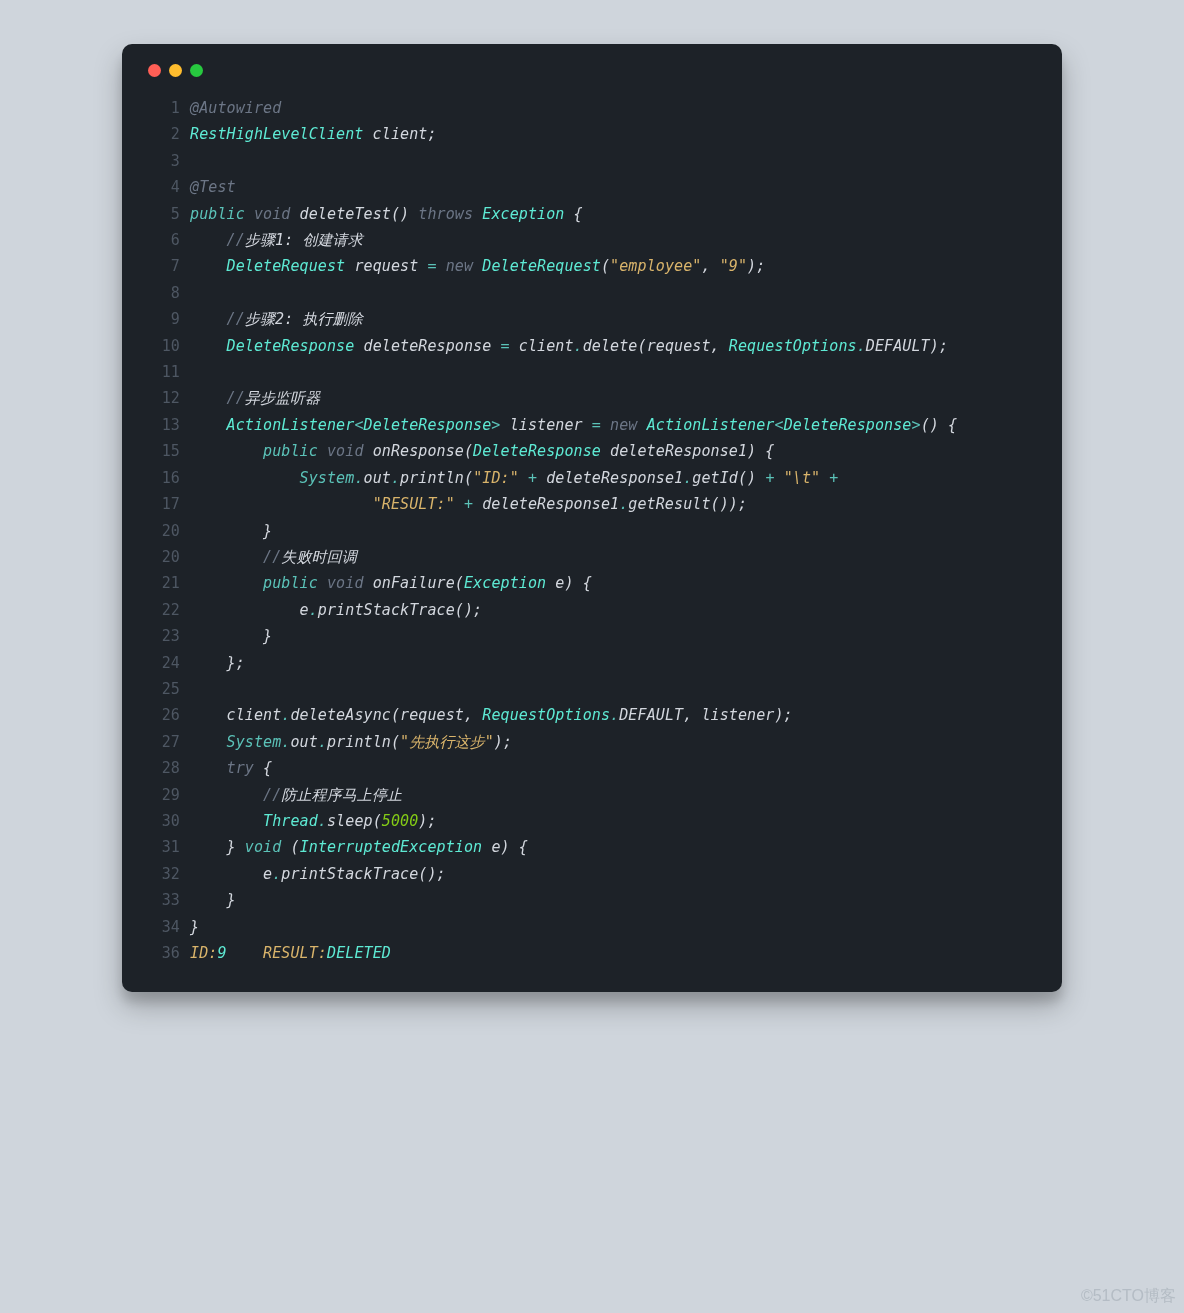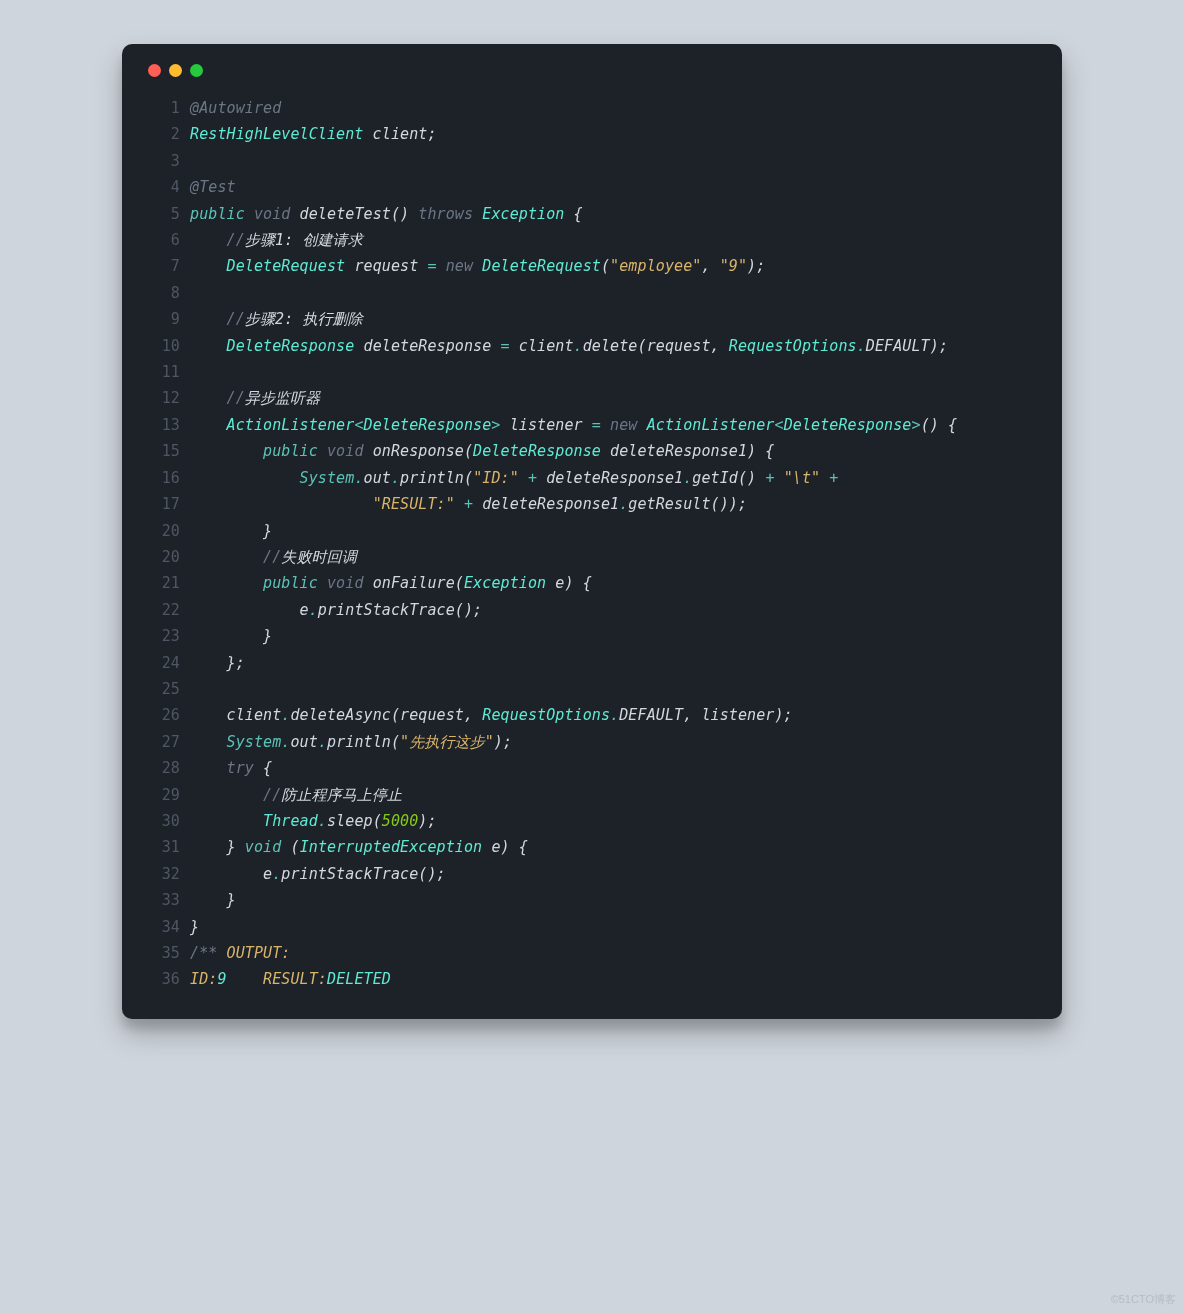--- a/index.html
+++ b/index.html
@@ -64,21 +64,21 @@
   .c-num { color: #84cc16; margin-top: 44px; }
   .c-dot { color: #5bc2b8; }
   .c-comment { color: #6c7686; }
   .c-commentw { color: #d3d7de; }
   .c-system { color: #5bc2b8; }
   .c-yellow { color: #d9b46b; }
   .watermark {
     position: fixed;
     right: 8px;
     bottom: 6px;
-    font-size: 11px;
+    font-size: 16px;
     color: #9aa4ad;
     font-family: sans-serif;
     opacity: 0.5;
     font-style: normal;
     text-align: center;
   }
 </style>
 </head>
 <body>
 
@@ -211,23 +211,19 @@
       </div>
       <div class="line">
         <span class="ln">33</span>
         <span class="code"><span class="c-default">    </span><span class="c-punc">}</span></span>
       </div>
       <div class="line">
         <span class="ln">34</span>
         <span class="code"><span class="c-punc">}</span></span>
       </div>
       <div class="line">
-        <span class="ln">35</span>
-        <span class="code"><span class="c-comment">/**</span><span class="c-default"> </span><span class="c-yellow">OUTPUT:</span></span>
-      </div>
-      <div class="line">
         <span class="ln">36</span>
         <span class="code"><span class="c-yellow">ID:</span><span class="c-type">9</span><span class="c-default">    </span><span class="c-yellow">RESULT:</span><span class="c-type">DELETED</span></span>
       </div>
     </div>
 </div>
 
 <div class="watermark">©51CTO博客</div>
 
 </body></html>

